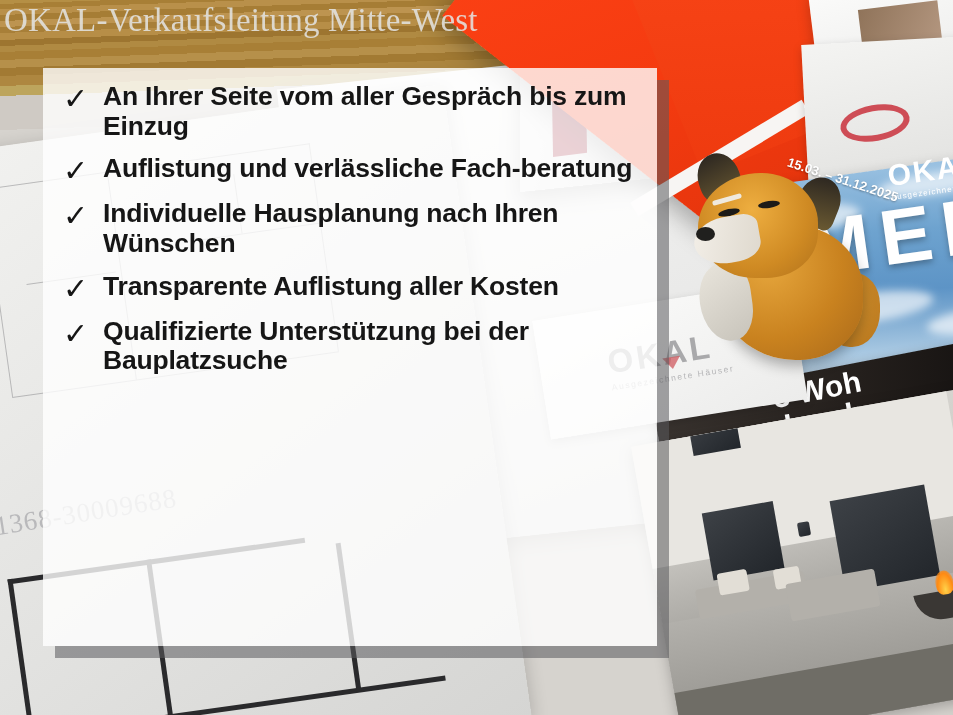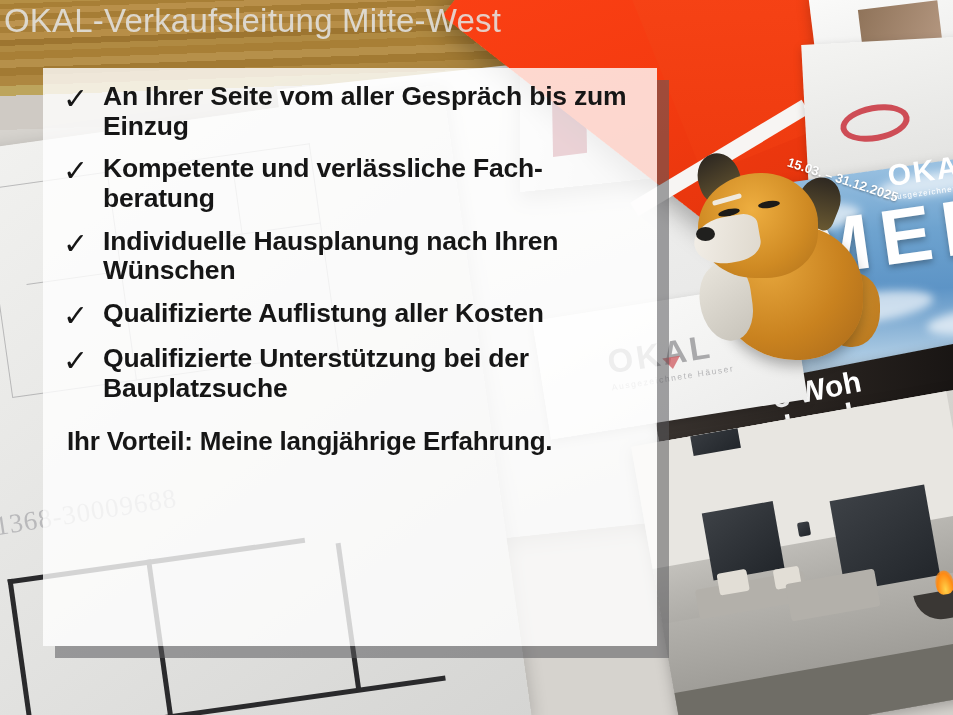--- a/index.html
+++ b/index.html
@@ -237,21 +237,21 @@
   }
   .closing{ margin-top:22px; padding-left:4px; }
   .closing p{
     font-size:26px; font-weight:bold; color:#161616; line-height:1.3; letter-spacing:-0.2px;
   }
 
   
   .header-title{
     position:absolute; left:4px; top:2px; z-index:40;
     font-size:33px; color:rgba(226,226,224,.88); letter-spacing:.2px;
-    white-space:nowrap; font-weight:normal;
+    white-space:nowrap; font-weight:normal;font-family:Liberation Serif, serif;
   }
 </style>
 </head>
 <body>
 
 <div id="stage">
 
   <div class="bg-base"></div>
 
   <div class="sheet-mid"></div>
@@ -360,37 +360,36 @@
   <div class="panel">
     <div class="panel-inner">
 
       <ul class="bullets">
         <li class="bullet">
           <span class="check">✓</span>
           <span class="bullet-text">An Ihrer Seite vom aller Gespräch bis zum Einzug</span>
         </li>
         <li class="bullet">
           <span class="check">✓</span>
-          <span class="bullet-text">Kompetente und verlässliche Fach-beratung</span>
+          <span class="bullet-text">Auflistung und verlässliche Fach-beratung</span>
         </li>
         <li class="bullet">
           <span class="check">✓</span>
           <span class="bullet-text">Individuelle Hausplanung nach Ihren Wünschen</span>
         </li>
         <li class="bullet">
           <span class="check">✓</span>
-          <span class="bullet-text">Qualifizierte Auflistung aller Kosten</span>
+          <span class="bullet-text">Transparente Auflistung aller Kosten</span>
         </li>
         <li class="bullet">
           <span class="check">✓</span>
           <span class="bullet-text">Qualifizierte Unterstützung bei der Bauplatzsuche</span>
         </li>
       </ul>
 
       <div class="closing">
-        <p>Ihr Vorteil: Meine langjährige Erfahrung.</p>
       </div>
     </div>
   </div>
 
   <div class="header-title">OKAL-Verkaufsleitung Mitte-West</div>
 
 </div>
 
 </body></html>

